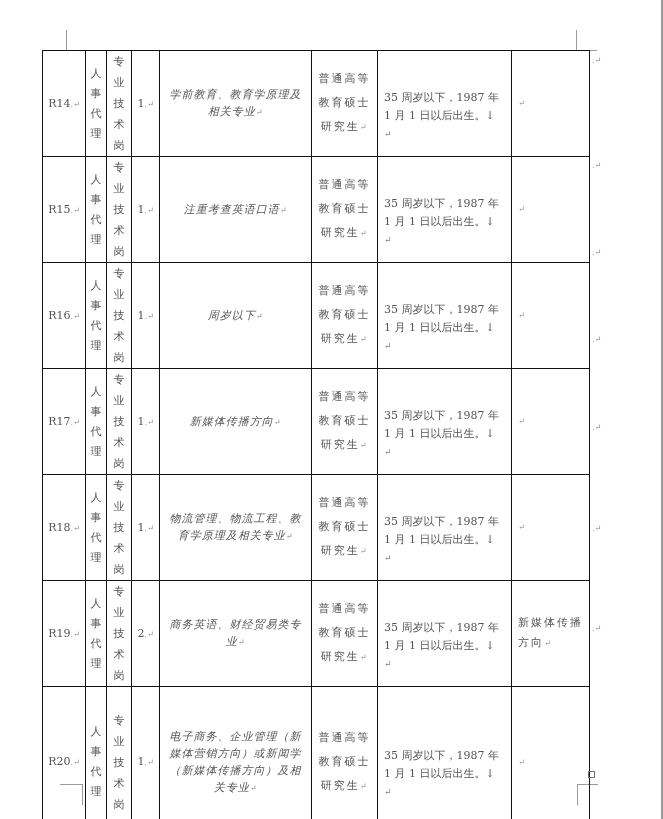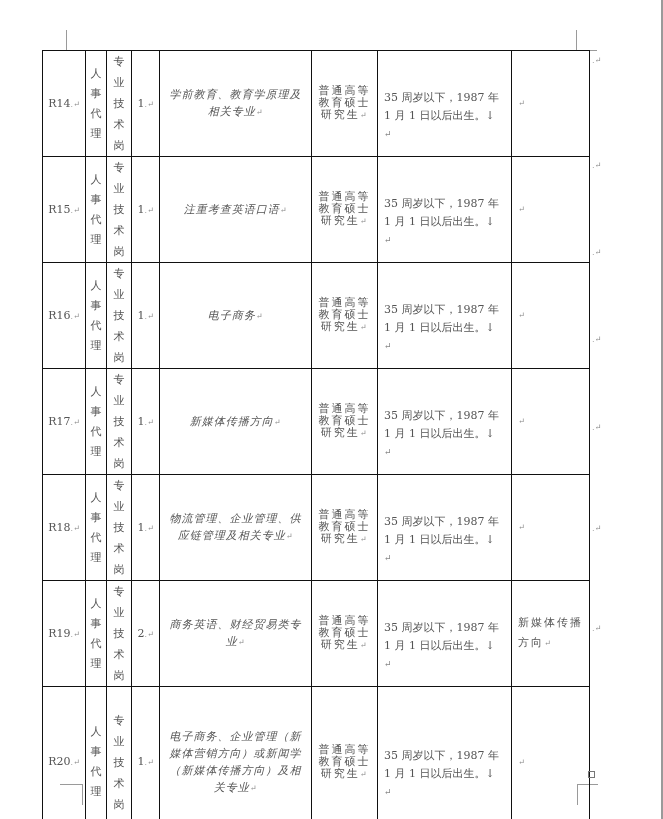--- a/index.html
+++ b/index.html
@@ -15,21 +15,21 @@
   table.grid { position: absolute; left: 42px; top: 50px; border-collapse: collapse; table-layout: fixed; }
   table.grid td { border: 1.5px solid #111; padding: 0; vertical-align: middle; text-align: center;
                   font-size: 11px; line-height: 17px; color: #555; }
   col.c-id { width: 43px; } col.c-type { width: 21px; } col.c-post { width: 25px; }
   col.c-num { width: 28px; } col.c-major { width: 152px; } col.c-edu { width: 66px; }
   col.c-age { width: 134px; } col.c-note { width: 78px; }
 
   .vtext { display: inline-block; width: 14px; word-break: break-all; line-height: 20px; font-size: 11px; text-align: center; }
   .vtext.post { line-height: 21px; }
   .major { padding: 0 6px; letter-spacing: 1px; font-style: italic; }
-  .edu { padding: 0 4px; letter-spacing: 2px; line-height: 12px; text-align: center; }
+  .edu { padding: 0 4px; letter-spacing: 2px; line-height: 24px; text-align: center; }
   .age { text-align: left; padding: 0 6px; line-height: 18px; margin-top: 24px; }
   .age .mark { display: block; font-size: 9px; color: #888; }
   .note { padding: 0 6px; text-align: left; letter-spacing: 2px; line-height: 20px; }
   .pmark { font-size: 8px; color: #888; }
   .rowmark { position: absolute; left: 592px; font-size: 8px; color: #888; }
   .endmark { position: absolute; left: 588px; top: 771px; width: 5px; height: 5px; border: 1px solid #777; }
 </style>
 </head>
 <body>
 
@@ -88,21 +88,21 @@
           <div class="note"><span class="f-note"></span><span class="pmark">↵</span></div>
         </td>
   </tr>
 
   <tr style="height: 87px;">
     <td><span class="f-id">R16</span><span class="pmark">.↵</span></td>
     <td><span class="vtext f-type">人事代理</span></td>
     <td><span class="vtext post f-post">专业技术岗</span></td>
     <td><span class="f-count">1</span><span class="pmark">.↵</span></td>
     <td>
-          <div class="major"><span class="f-major">电子商务</span><span class="pmark">↵</span></div>
+          <div class="major"><span class="f-major">周岁以下</span><span class="pmark">↵</span></div>
         </td>
     <td>
           <div class="edu"><span class="f-edu">普通高等教育硕士研究生</span><span class="pmark">↵</span></div>
         </td>
     <td>
           <div class="age"><span class="f-age">35 周岁以下，1987 年 1 月 1 日以后出生。↓</span><span class="mark">↵</span></div>
         </td>
     <td>
           <div class="note"><span class="f-note"></span><span class="pmark">↵</span></div>
         </td>
@@ -126,21 +126,21 @@
           <div class="note"><span class="f-note"></span><span class="pmark">↵</span></div>
         </td>
   </tr>
 
   <tr style="height: 101px;">
     <td><span class="f-id">R18</span><span class="pmark">.↵</span></td>
     <td><span class="vtext f-type">人事代理</span></td>
     <td><span class="vtext post f-post">专业技术岗</span></td>
     <td><span class="f-count">1</span><span class="pmark">.↵</span></td>
     <td>
-          <div class="major"><span class="f-major">物流管理、企业管理、供应链管理及相关专业</span><span class="pmark">↵</span></div>
+          <div class="major"><span class="f-major">物流管理、物流工程、教育学原理及相关专业</span><span class="pmark">↵</span></div>
         </td>
     <td>
           <div class="edu"><span class="f-edu">普通高等教育硕士研究生</span><span class="pmark">↵</span></div>
         </td>
     <td>
           <div class="age"><span class="f-age">35 周岁以下，1987 年 1 月 1 日以后出生。↓</span><span class="mark">↵</span></div>
         </td>
     <td>
           <div class="note"><span class="f-note"></span><span class="pmark">↵</span></div>
         </td>

